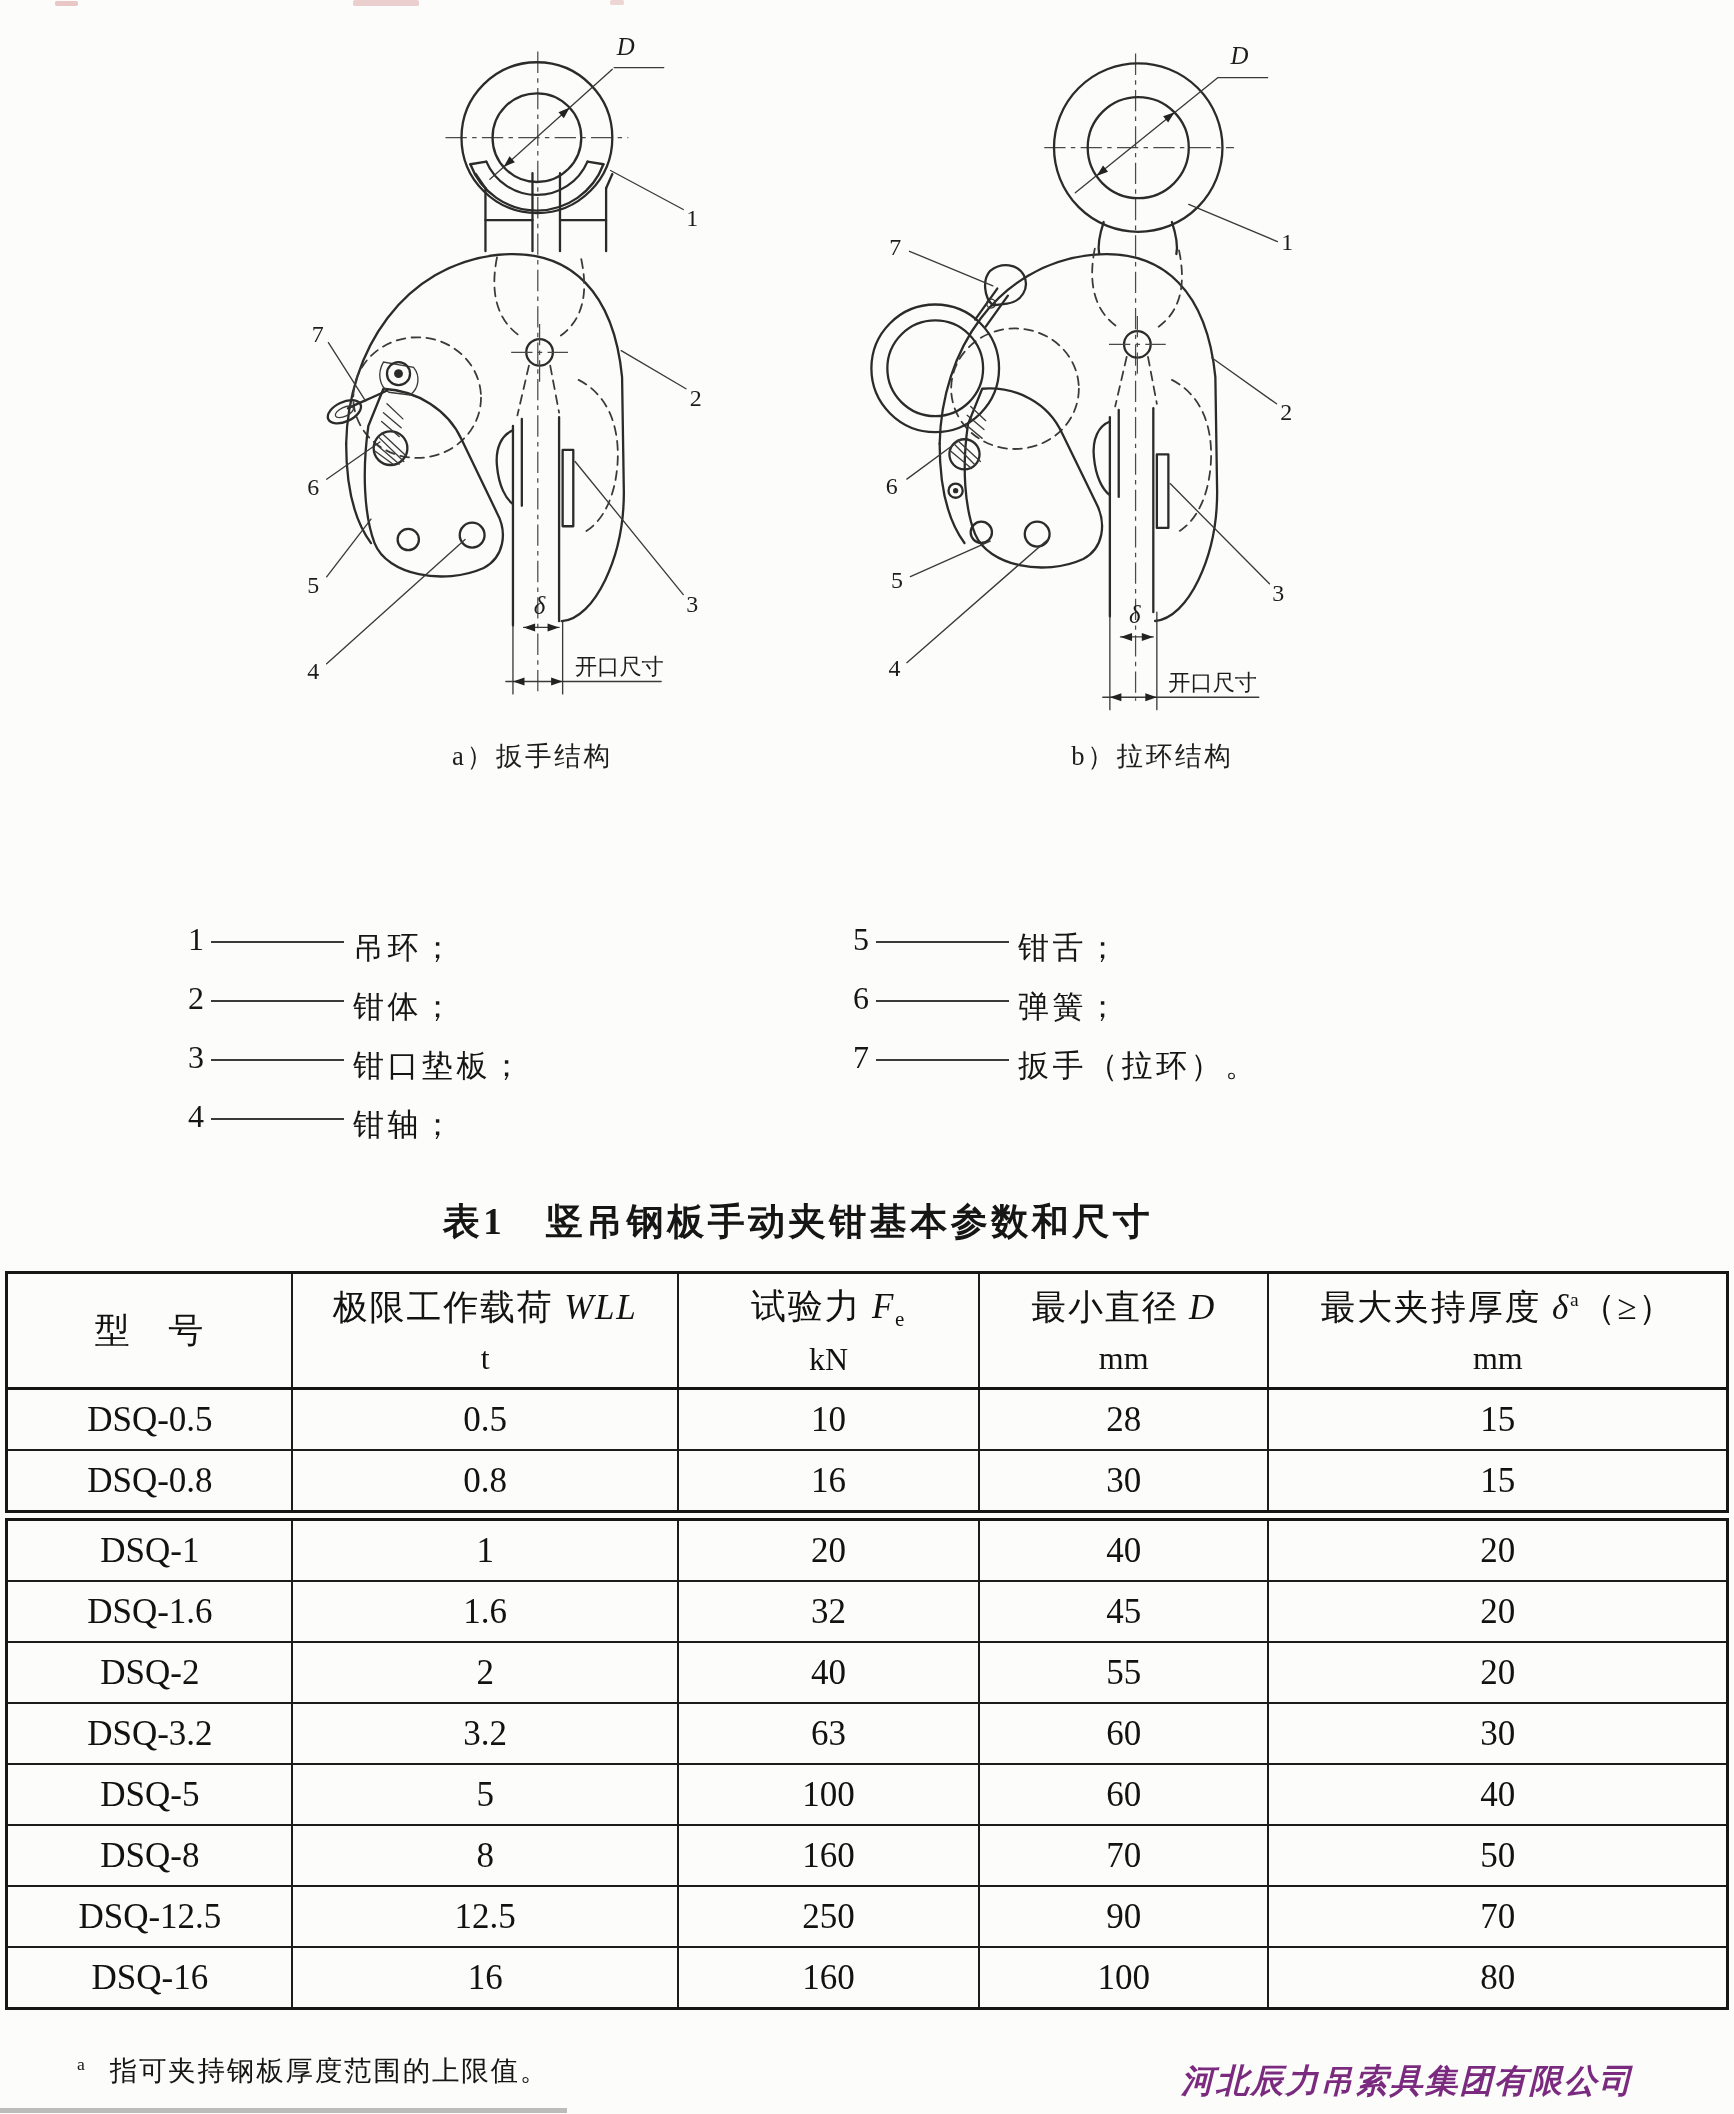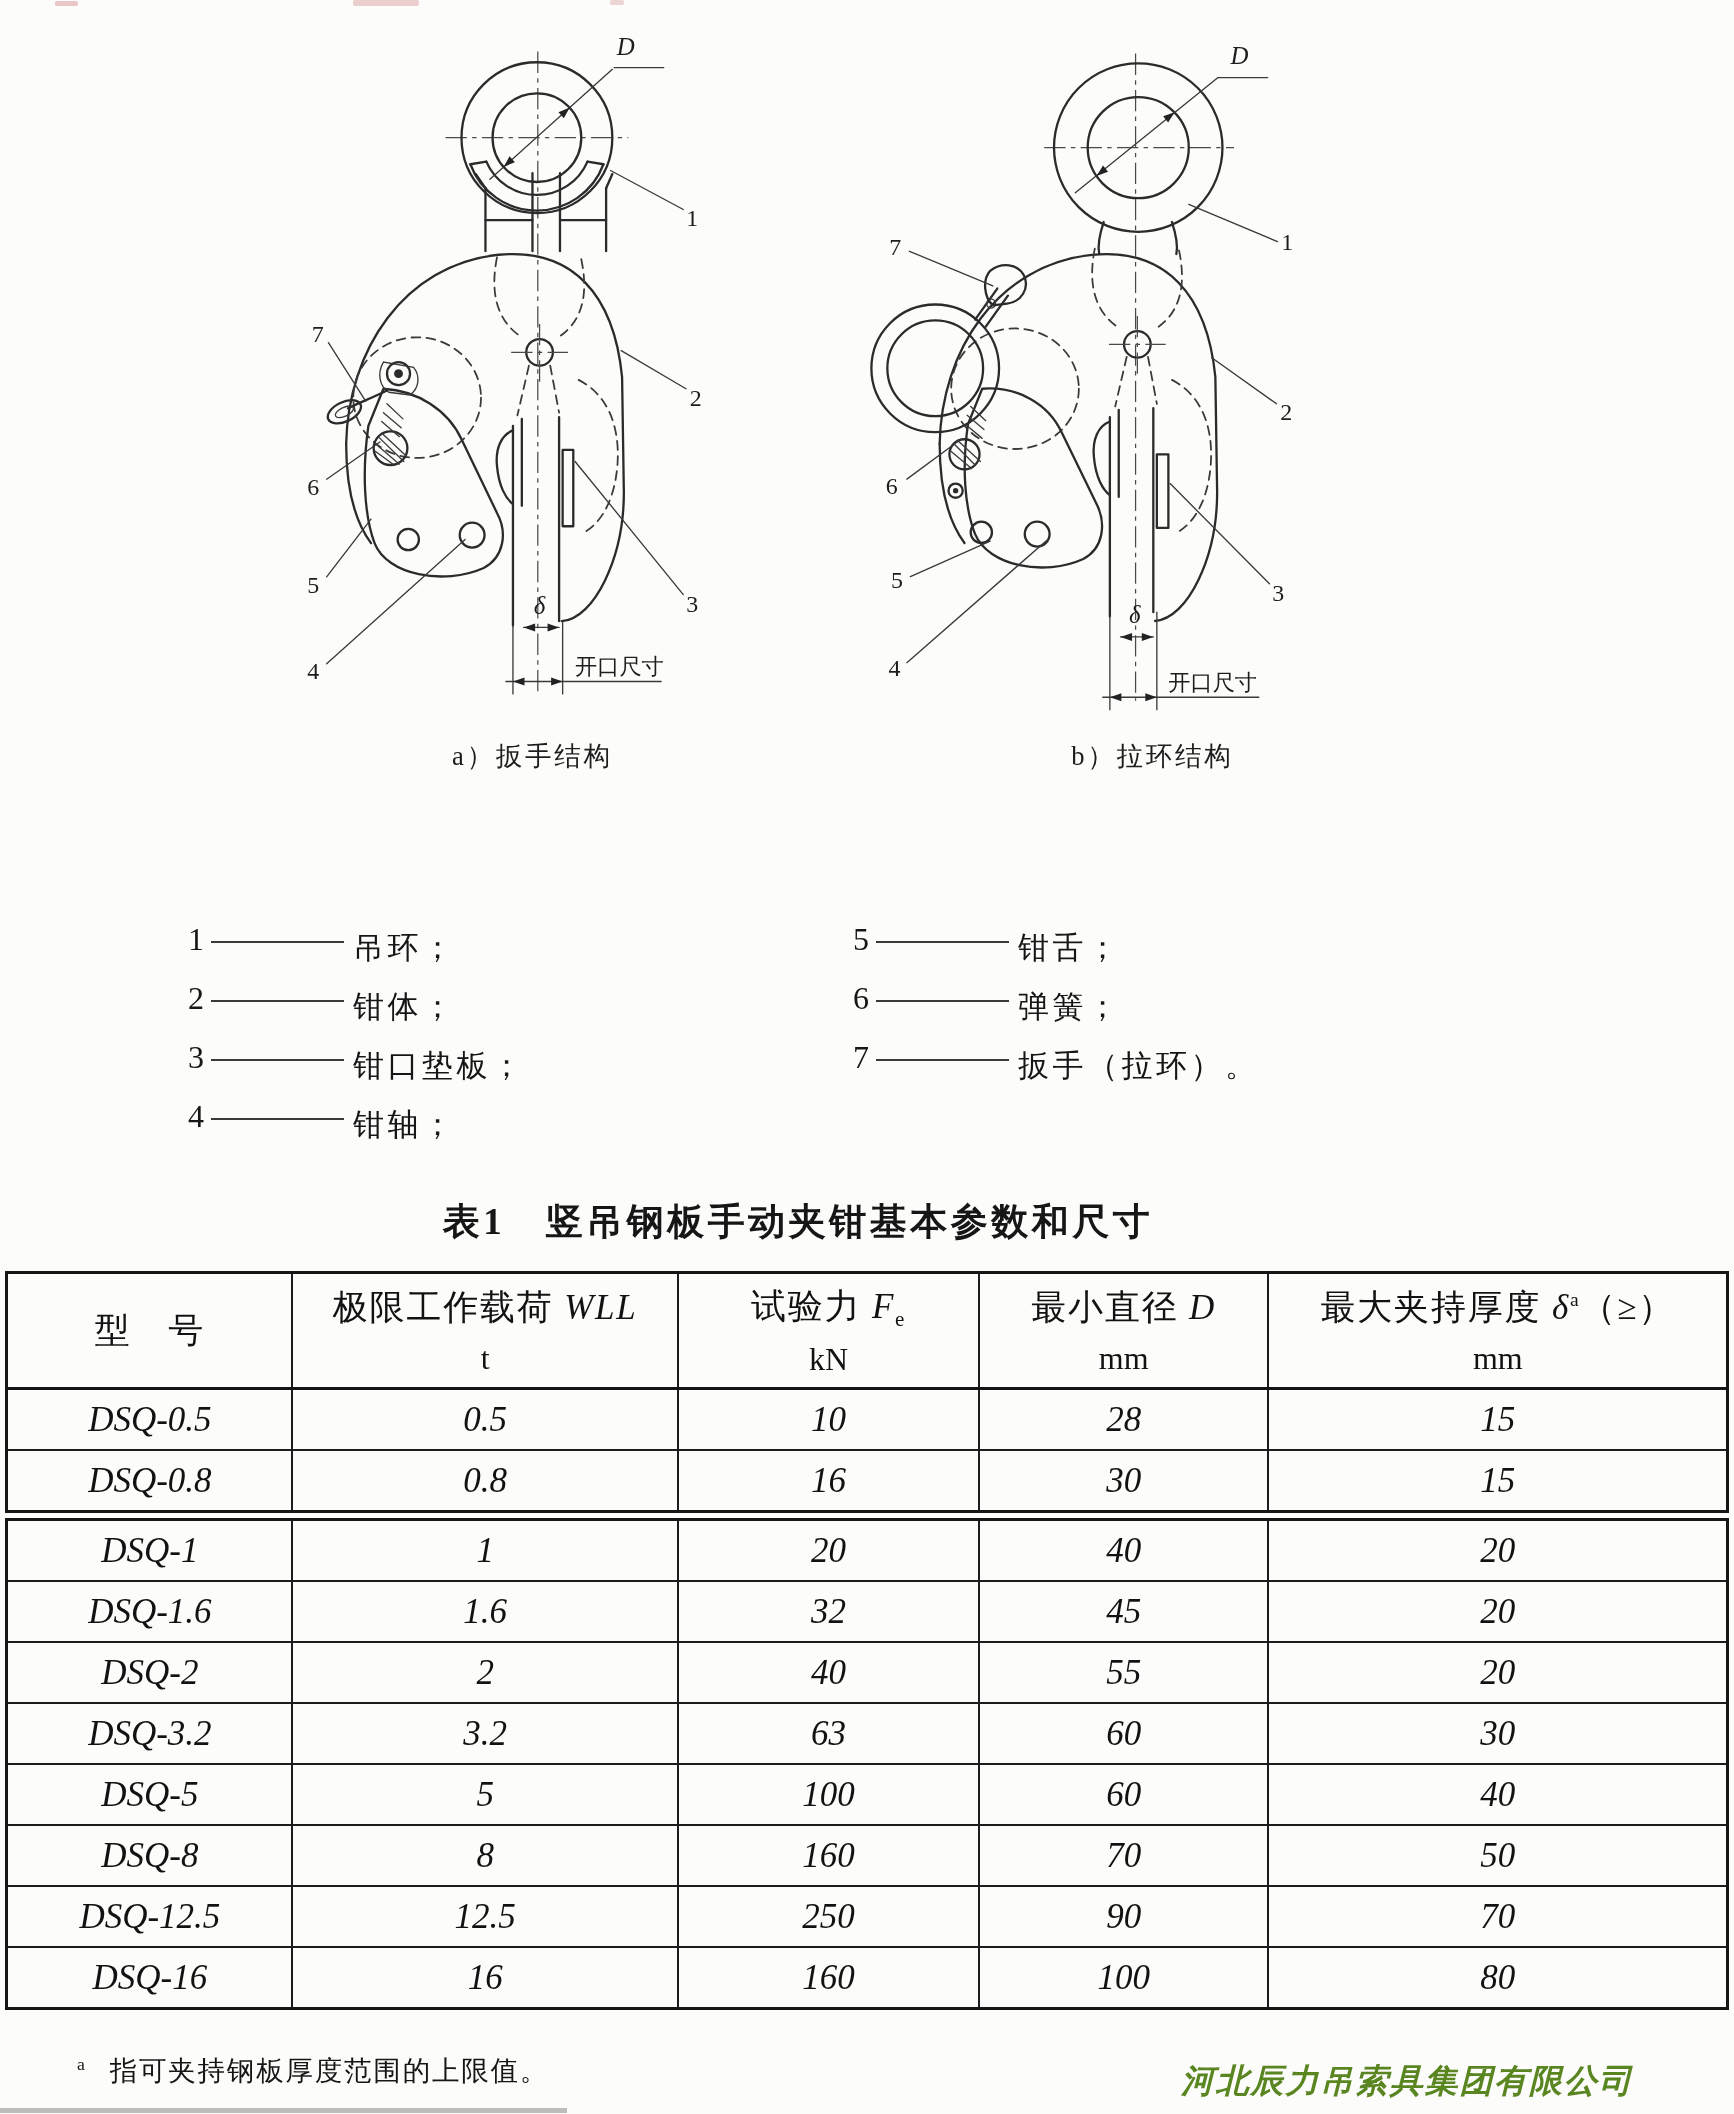--- a/index.html
+++ b/index.html
@@ -37,32 +37,32 @@
   
   .tbl-title{position:absolute;left:0;top:1197px;width:1596px;text-align:center;
              font-size:37px;font-weight:700;letter-spacing:3.5px;}
   table.datatable{position:absolute;left:5.3px;width:1724px;border-collapse:collapse;table-layout:fixed;
                   border:3.1px solid #161616;}
   #block1{top:1271px;}
   #block2{top:1518px;}
   .datatable th,.datatable td{border:2.1px solid #1c1c1c;text-align:center;vertical-align:middle;
                   font-size:35px;font-weight:400;padding:0;color:#121212;}
   .datatable thead th{border-bottom:3.5px solid #141414;height:113px;}
-  .datatable td{height:59px;font-style:italic;}
+  .datatable td{height:59px;}
   .hwrap{display:flex;flex-direction:column;justify-content:space-evenly;height:113px;text-align:center;}
   .hname{font-size:35px;letter-spacing:1.8px;}
   .hunit{font-size:32px;}
   .hsym{font-style:italic;}
   .hname sub{font-size:21px;}
   .hname sup{font-size:19.5px;}
   
   .footnote{position:absolute;left:37px;top:2053px;font-size:27.5px;letter-spacing:1.8px;margin-left:40px;}
   .footnote sup{font-size:17.7px;margin-right:23px;}
   .watermark{position:absolute;left:1181px;top:2059px;width:553px;font-size:33px;font-style:italic;
-             font-weight:700;color:#4d7c0f;letter-spacing:1.8px;opacity:.92;
+             font-weight:700;color:#701a75;letter-spacing:1.8px;opacity:.92;
              font-family:"Liberation Serif",serif;white-space:nowrap;}
 </style>
 </head>
 <body>
 
 <div class="page">
 
   <div class="artifact a1"></div>
   <div class="artifact a2"></div>
   <div class="artifact a3"></div>

